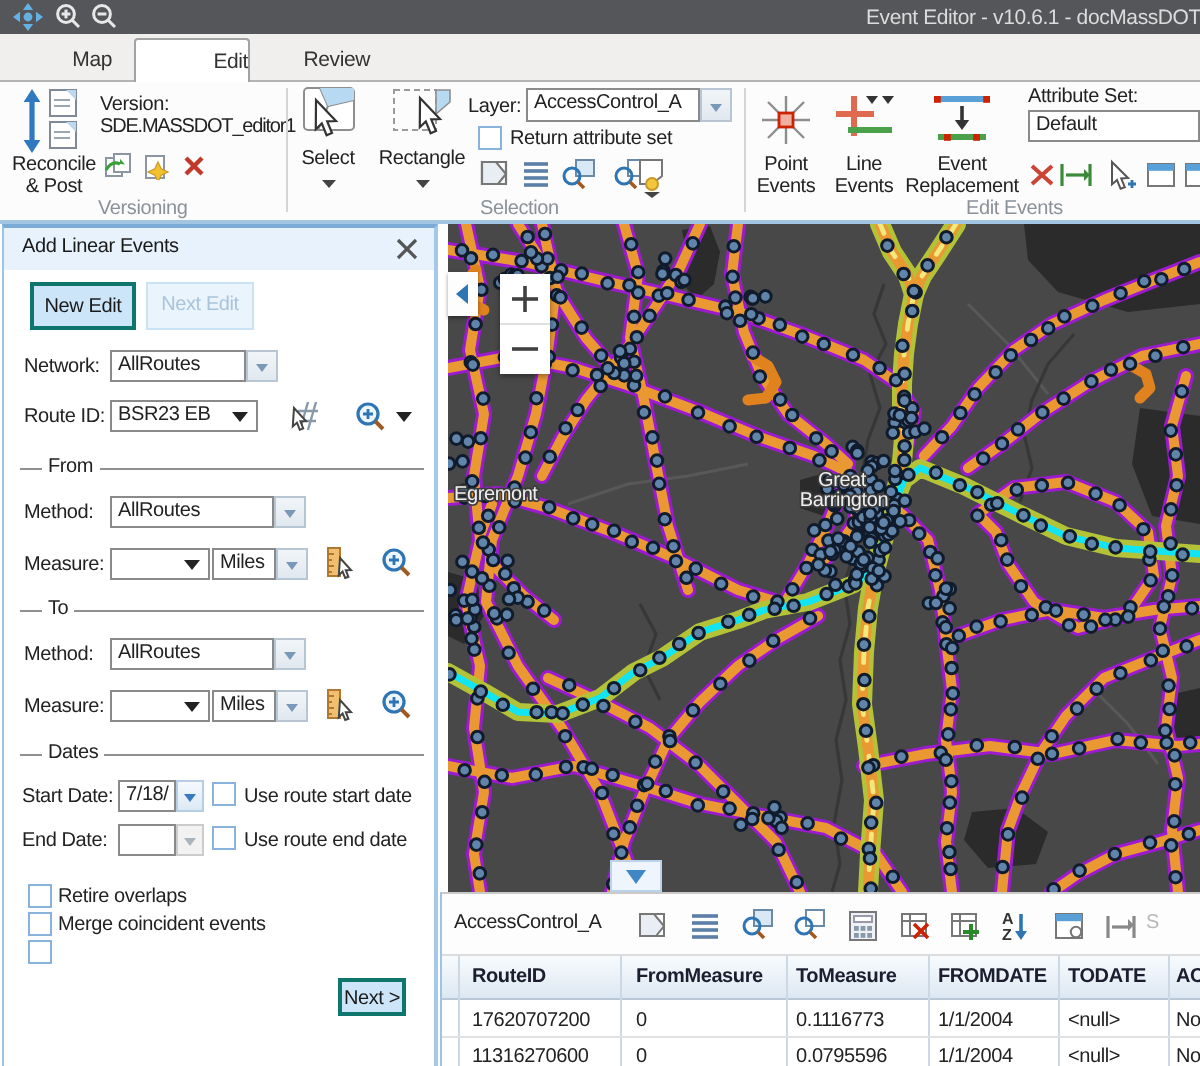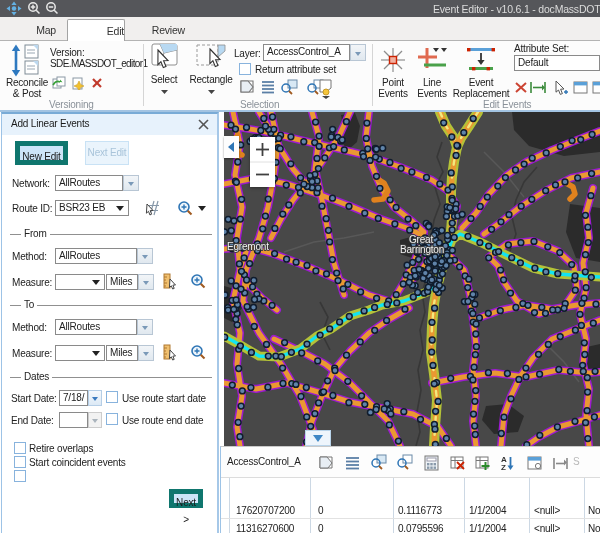--- a/index.html
+++ b/index.html
@@ -23,21 +23,21 @@
 .ddbtn{position:absolute;background:linear-gradient(#f5f9fd,#dce9f5);border:1px solid #b5cee6}
 .ddbtn:after{content:"";position:absolute;left:50%;top:50%;margin:-1px 0 0 -3px;border:3px solid transparent;border-top:4px solid #3a7abf;border-bottom:none}
 .ddgray{background:linear-gradient(#f2f5f8,#e0e8ef);border:1px solid #b8c6d4}
 .ddgray:after{border-top-color:#7a99b8}
 .dddis{background:#f2f2f2;border:1px solid #cccccc}
 .dddis:after{border-top-color:#aab4bd}
 .cb{position:absolute;width:12px;height:12px;background:#fff;border:1px solid #88b3dd}
 
 #panel{left:1px;top:112px;width:218px;height:422px;border:1px solid #9dc3e6;border-right:2px solid #a6c8e8;border-top:2px solid #79abd6;background:#fff}
 #phead{position:absolute;left:0;top:0;width:100%;height:21px;background:#e7f2fc;color:#1a1a1a}
-.pbtn{position:absolute;background:#cde5f8;border:5px solid #0f766e;color:#1a1a1a;text-align:center}
+.pbtn{position:absolute;background:#cde5f8;border:2px solid #0f766e;color:#1a1a1a;text-align:center}
 .pbtn.dis{background:#eaf4fc;border:1px solid #c9e2f5;color:#a9c4da}
 .combo-arrow{position:absolute;border:4px solid transparent;border-top:5px solid #222;border-bottom:none}
 .divline{position:absolute;height:1px;background:#909090}
 .dtext{position:absolute;color:#222;background:#fff;}
 
 #tblarea{left:220px;top:446px;width:380px;height:87px;background:#fff;border-left:1px solid #9dc3e6;border-top:1px solid #c9c9c9}
 #tbar{position:absolute;left:0;top:0;width:100%;height:31px;background:#fdfdfd;border-bottom:1px solid #dcdcdc}
 #thead{position:absolute;left:0;top:31px;width:100%;height:22px;background:linear-gradient(#f8fbfd,#dde8f2);border-bottom:1px solid #b9c7d6}
 .th{position:absolute;top:5px;font-weight:bold;color:#1d1d30;white-space:nowrap;font-size:10px}
 .tvln{position:absolute;top:0;width:1px;height:87px;background:#ccd8e4}
@@ -235,21 +235,21 @@
   <div id="phead">
       <span style="position:absolute;left:9px;top:4px">Add Linear Events</span>
     <svg style="position:absolute;right:8px;top:5px" width="11" height="11" viewBox="0 0 11 11">
         <g stroke="#555" stroke-width="1.6">
           <line x1="1" y1="1" x2="10" y2="10"></line>
           <line x1="10" y1="1" x2="1" y2="10"></line>
         </g>
       </svg>
   </div>
   <div class="pbtn" style="left:13px;top:27px;width:53px;height:24px;line-height:22px">New Edit</div>
-  <div class="pbtn dis" style="left:83px;top:27px;width:44px;height:24px;line-height:22px">Next Edit</div>
+  <div class="pbtn dis" style="left:71px;top:27px;width:54px;height:24px;line-height:22px">Next Edit</div>
 
   <div class="rlabel" style="left:10px;top:64px">Network:</div>
   <div class="rinput" style="left:53px;top:61px;width:68px;height:16px">AllRoutes</div>
   <div class="ddbtn ddgray" style="left:121px;top:61px;width:16px;height:16px"></div>
 
   <div class="rlabel" style="left:10px;top:89px">Route ID:</div>
   <div class="rinput" style="left:53px;top:86px;width:74px;height:16px">BSR23 EB</div>
   <div class="combo-arrow" style="left:114px;top:92px"></div>
   <svg class="abs" style="left:143px;top:86px" width="16" height="16" viewBox="0 0 16 16">
     <path d="M9,1 L5,15 M13,1 L9,15 M4,5.5 L14,5.5 M3,10.5 L13,10.5" stroke="#8899aa" stroke-width="1.2" fill="none"></path>
@@ -319,21 +319,21 @@
 
   <div class="rlabel" style="left:9px;top:301px">End Date:</div>
   <div class="rinput" style="left:57px;top:298px;width:29px;height:16px"></div>
   <div class="ddbtn dddis" style="left:86px;top:298px;width:14px;height:16px"></div>
   <div class="cb" style="left:104px;top:299px"></div>
   <div class="rlabel" style="left:120px;top:301px">Use route end date</div>
 
   <div class="cb" style="left:12px;top:328px"></div>
   <div class="rlabel" style="left:27px;top:329px">Retire overlaps</div>
   <div class="cb" style="left:12px;top:342px"></div>
-  <div class="rlabel" style="left:27px;top:343px">Start coincident events</div>
+  <div class="rlabel" style="left:27px;top:343px">Merge coincident events</div>
   <div class="cb" style="left:12px;top:356px"></div>
 
   <div class="pbtn" style="left:167px;top:375px;width:34px;height:19px;line-height:17px">Next &gt;</div>
 </div>
 
 <div class="abs" id="maparea">
 <svg width="376" height="334" viewBox="0 0 376 334">
 <rect width="376" height="334" fill="#484848"></rect>
 <path d="M117,3 L131,1 L136,14 L133,30 L124,38 L116,28 L119,14 Z" fill="#2b2b2b"></path>
 <path d="M288,0 L376,0 L376,40 L340,44 L305,34 L290,18 Z" fill="#2b2b2b"></path>
@@ -1020,20 +1020,28 @@
 
       <g transform="translate(234,1)" stroke="#888" stroke-width="1.6">
           <line x1="1" y1="3" x2="1" y2="14"></line>
           <line x1="14" y1="3" x2="14" y2="14"></line>
           <line x1="3" y1="8.5" x2="11" y2="8.5"></line>
         </g>
         <path d="M245,5.5 L245,11.5 L248,8.5 Z" fill="#888"></path>
     </svg>
     <span style="position:absolute;left:352px;top:9px;color:#b8b8b8">S</span>
   </div>
+  <div id="thead">
+    <div class="th" style="left:15px">RouteID</div>
+    <div class="th" style="left:97px">FromMeasure</div>
+    <div class="th" style="left:177px">ToMeasure</div>
+    <div class="th" style="left:248px">FROMDATE</div>
+    <div class="th" style="left:313px">TODATE</div>
+    <div class="th" style="left:367px">AC</div>
+  </div>
   <div class="tvln" style="left:8px;top:31px;height:56px"></div>
   <div class="tvln" style="left:89px;top:31px;height:56px"></div>
   <div class="tvln" style="left:172px;top:31px;height:56px"></div>
   <div class="tvln" style="left:243px;top:31px;height:56px"></div>
   <div class="tvln" style="left:308px;top:31px;height:56px"></div>
   <div class="tvln" style="left:363px;top:31px;height:56px"></div>
   <div class="abs" style="left:0;top:71px;width:380px;height:1px;background:#e2e2e2"></div>
   <div class="td" style="left:15px;top:58px">17620707200</div>
   <div class="td" style="left:97px;top:58px">0</div>
   <div class="td" style="left:177px;top:58px">0.1116773</div>

